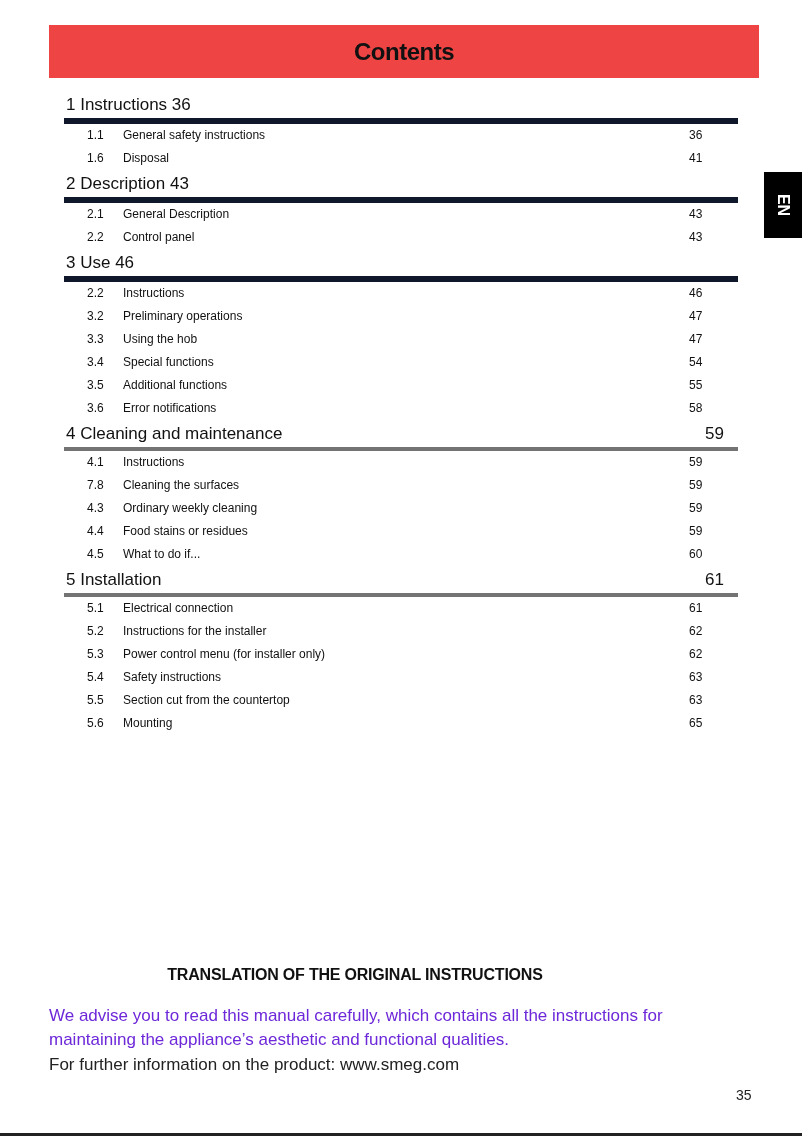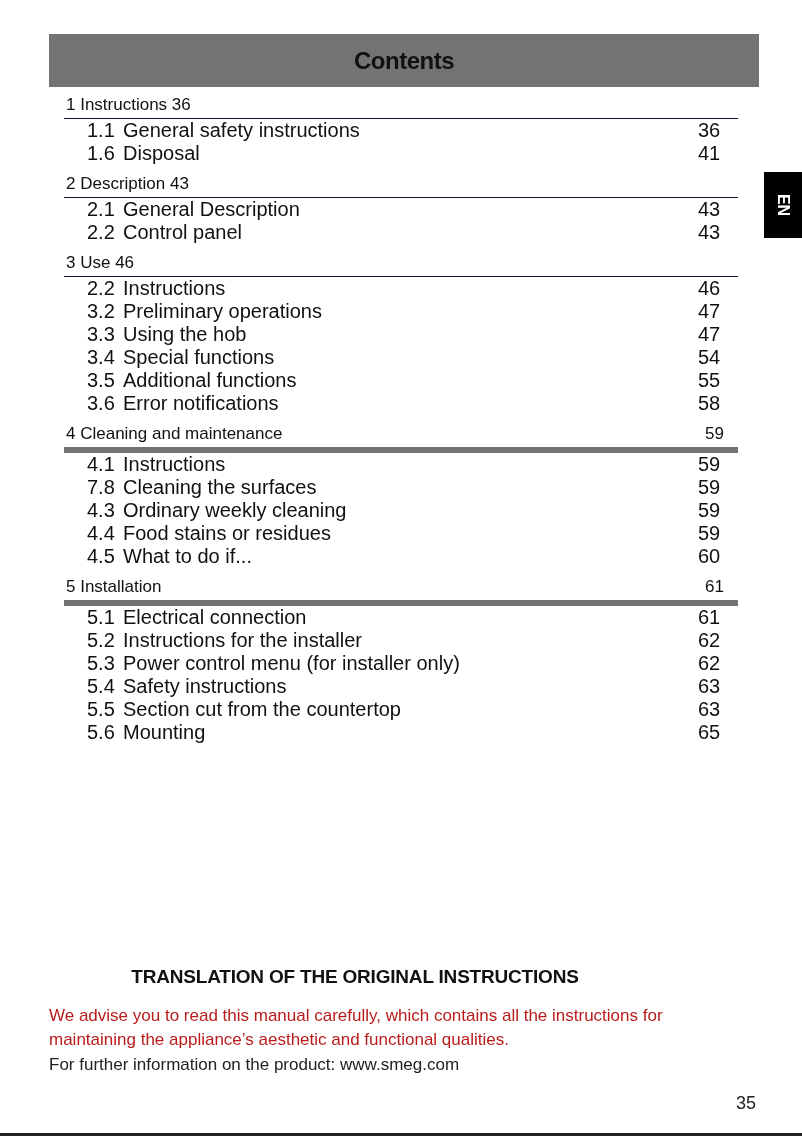--- a/index.html
+++ b/index.html
@@ -2,64 +2,64 @@
 <html><head>
 <meta charset="utf-8">
 <style>
   html, body { margin: 0; padding: 0; }
   body {
     width: 802px; height: 1136px; position: relative; overflow: hidden;
     background: #ffffff; color: #111;
     font-family: "Liberation Sans", "DejaVu Sans", sans-serif;
   }
   .title-bar {
-    position: absolute; left: 49px; top: 34px; width: 710px; height: 53px;
-    background: #737373; display: flex; align-items: center; justify-content: center;
+    position: absolute; left: 49px; top: 25px; width: 710px; height: 53px;
+    background: #ef4444; display: flex; align-items: center; justify-content: center;
   }
   .title-bar h1 {
     margin: 0; font-size: 24px; font-weight: bold; letter-spacing: -0.5px; color: #111;
   }
   .toc { position: absolute; left: 64px; top: 91px; width: 674px; }
   .sec { margin-bottom: 0; }
   .sec-head {
     display: flex; justify-content: space-between; align-items: flex-end;
     font-size: 17px; height: 27px; line-height: 27px;
-    border-bottom: 1px solid #0f172a; padding: 0 2px;
-  }
-  .sec-head.thick { border-bottom: 6px solid #737373; }
+    border-bottom: 6px solid #0f172a; padding: 0 2px;
+  }
+  .sec-head.thick { border-bottom: 4px solid #737373; }
   .sec-head .num-page { padding-right: 12px; font-weight: bold; }
   .sec-head .sh-title { font-weight: normal; }
   .sub {
-    display: flex; font-size: 20px; height: 23px; line-height: 23px; color: #111;
+    display: flex; font-size: 12px; height: 23px; line-height: 23px; color: #111;
   }
   .sub .n { width: 36px; padding-left: 23px; }
   .sub .t { flex: 1; }
-  .sub .p { width: 40px; text-align: center; padding-right: 9px; }
-  .sec + .sec { margin-top: 5px; }
+  .sub .p { width: 40px; text-align: left; padding-right: 9px; }
+  .sec + .sec { }
   .lang-tab {
     position: absolute; left: 764px; top: 172px; width: 38px; height: 66px;
     background: #000; display: flex; align-items: center; justify-content: center;
   }
   .lang-tab span {
     color: #fff; font-weight: bold; font-size: 16px; transform: rotate(90deg);
     display: inline-block;
   }
   .translation {
     position: absolute; left: 0; width: 710px; top: 966px; text-align: center;
-    font-size: 19px; font-weight: bold; letter-spacing: -0.2px;
+    font-size: 16px; font-weight: bold; letter-spacing: -0.2px;
   }
   .advice {
     position: absolute; left: 49px; top: 1004px; width: 680px;
-    font-size: 17px; line-height: 24px; color: #b91c1c;
+    font-size: 17px; line-height: 24px; color: #6d28d9;
   }
   .info {
     position: absolute; left: 49px; top: 1055px; font-size: 17px; color: #222;
   }
   .page-num {
-    position: absolute; left: 736px; top: 1087px; font-size: 18px; color: #222; margin-top: 6px;
+    position: absolute; left: 736px; top: 1087px; font-size: 14px; color: #222;
   }
   .bottom-rule {
     position: absolute; left: 0; top: 1133px; width: 802px; height: 3px; background: #222;
   }
 </style>
 </head>
 <body>
 
 <div class="title-bar">
   <h1>Contents</h1>

